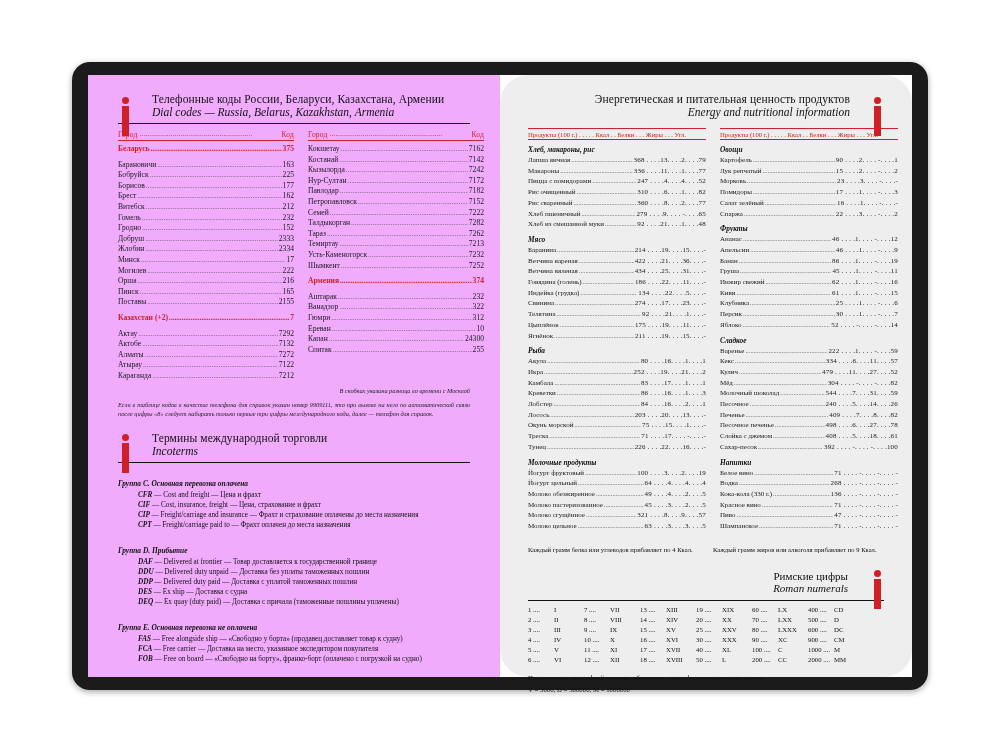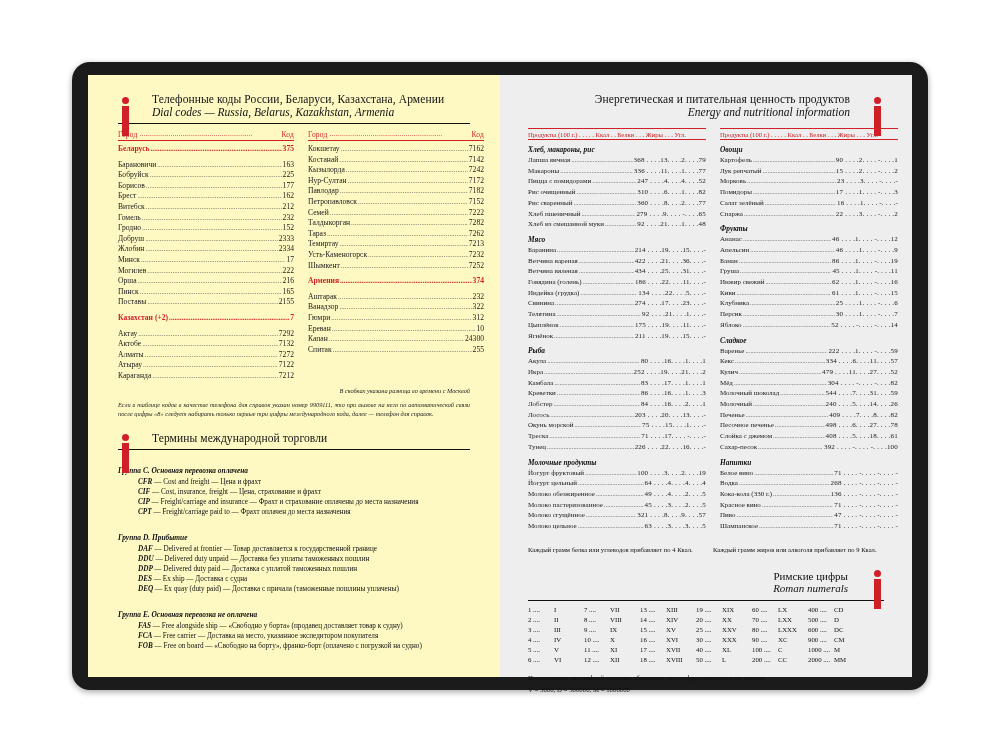--- a/index.html
+++ b/index.html
@@ -10,22 +10,22 @@
   }
   .planner{
     position:absolute;left:72px;top:62px;width:856px;height:628px;
     background:#1b1b1b;border-radius:18px;
     box-shadow:0 2px 6px rgba(0,0,0,.35);
   }
   .pages{
     position:absolute;left:16px;top:13px;width:824px;height:602px;
     display:flex;background:#fff;
   }
-  .page-left{width:412px;height:602px;background:#fef9c3;position:relative;padding:0;}
-  .page-right{width:412px;height:602px;background:#eeeeee;position:relative;}
+  .page-left{width:412px;height:602px;background:#f0abfc;position:relative;padding:0;}
+  .page-right{width:412px;height:602px;background:#eeeeee;position:relative;border-radius:28px;}
   .inner-l{position:absolute;left:30px;top:18px;width:352px;height:566px;}
   .inner-r{position:absolute;left:28px;top:18px;width:356px;height:566px;}
 
   .bigI{
     position:absolute;color:#cf2027;font-family:"Liberation Serif",serif;
     font-style:italic;font-weight:bold;line-height:1;
   }
   .bigI .dot{display:block;width:7px;height:7px;border-radius:50%;background:#cf2027;margin:0 auto 2px auto;}
   .bigI .stem{display:block;width:7px;height:30px;background:#cf2027;margin:0 auto;}
 
@@ -330,20 +330,21 @@
         <div class="note-r">В скобках указана разница во времени с Москвой</div>
         <div class="note">Если в таблице кодов в качестве телефона для справок указан номер 9909111, это при вызове на него по автоматической связи после цифры «8» следует набирать только первые три цифры международного кода, далее — телефон для справок.</div>
 
         <div class="sect2">
           <div class="bigI" style="left:0;top:2px;width:14px;height:40px;">
             <span class="dot"></span>
               <span class="stem"></span>
           </div>
           <div class="title-block">
             <div class="title-ru">Термины международной торговли</div>
+            <div class="title-en">Incoterms</div>
           </div>
           <div class="rule"></div>
           <div id="incoterms">
               <div class="incoterm-grp">Группа C. Основная перевозка оплачена</div>
               <div class="incoterm"><b>CFR </b><span>— Cost and freight — Цена и фрахт</span></div>
               <div class="incoterm"><b>CIF </b><span>— Cost, insurance, freight — Цена, страхование и фрахт</span></div>
               <div class="incoterm"><b>CIP </b><span>— Freight/carriage and insurance — Фрахт и страхование оплачены до места назначения</span></div>
               <div class="incoterm"><b>CPT </b><span>— Freight/carriage paid to — Фрахт оплачен до места назначения</span></div>
               <div class="incoterm-grp">Группа D. Прибытие</div>
               <div class="incoterm"><b>DAF </b><span>— Delivered at frontier — Товар доставляется к государственной границе</span></div>
@@ -643,21 +644,21 @@
                   <span class="nm">Мёд</span>
                   <span class="dots">........................................................................................................................................................................................................</span>
                   <span class="vals">304 . . . . -. . . . -. . . .82</span>
                 </div>
                 <div class="rrow">
                   <span class="nm">Молочный шоколад</span>
                   <span class="dots">........................................................................................................................................................................................................</span>
                   <span class="vals">544 . . . .7. . . .31. . . .59</span>
                 </div>
                 <div class="rrow">
-                  <span class="nm">Молочный</span>
+                  <span class="nm">Песочное</span>
                   <span class="dots">........................................................................................................................................................................................................</span>
                   <span class="vals">240 . . . .5. . . .14. . . .26</span>
                 </div>
                 <div class="rrow">
                   <span class="nm">Печенье</span>
                   <span class="dots">........................................................................................................................................................................................................</span>
                   <span class="vals">409 . . . .7. . . .8. . . .82</span>
                 </div>
                 <div class="rrow">
                   <span class="nm">Песочное печенье</span>

